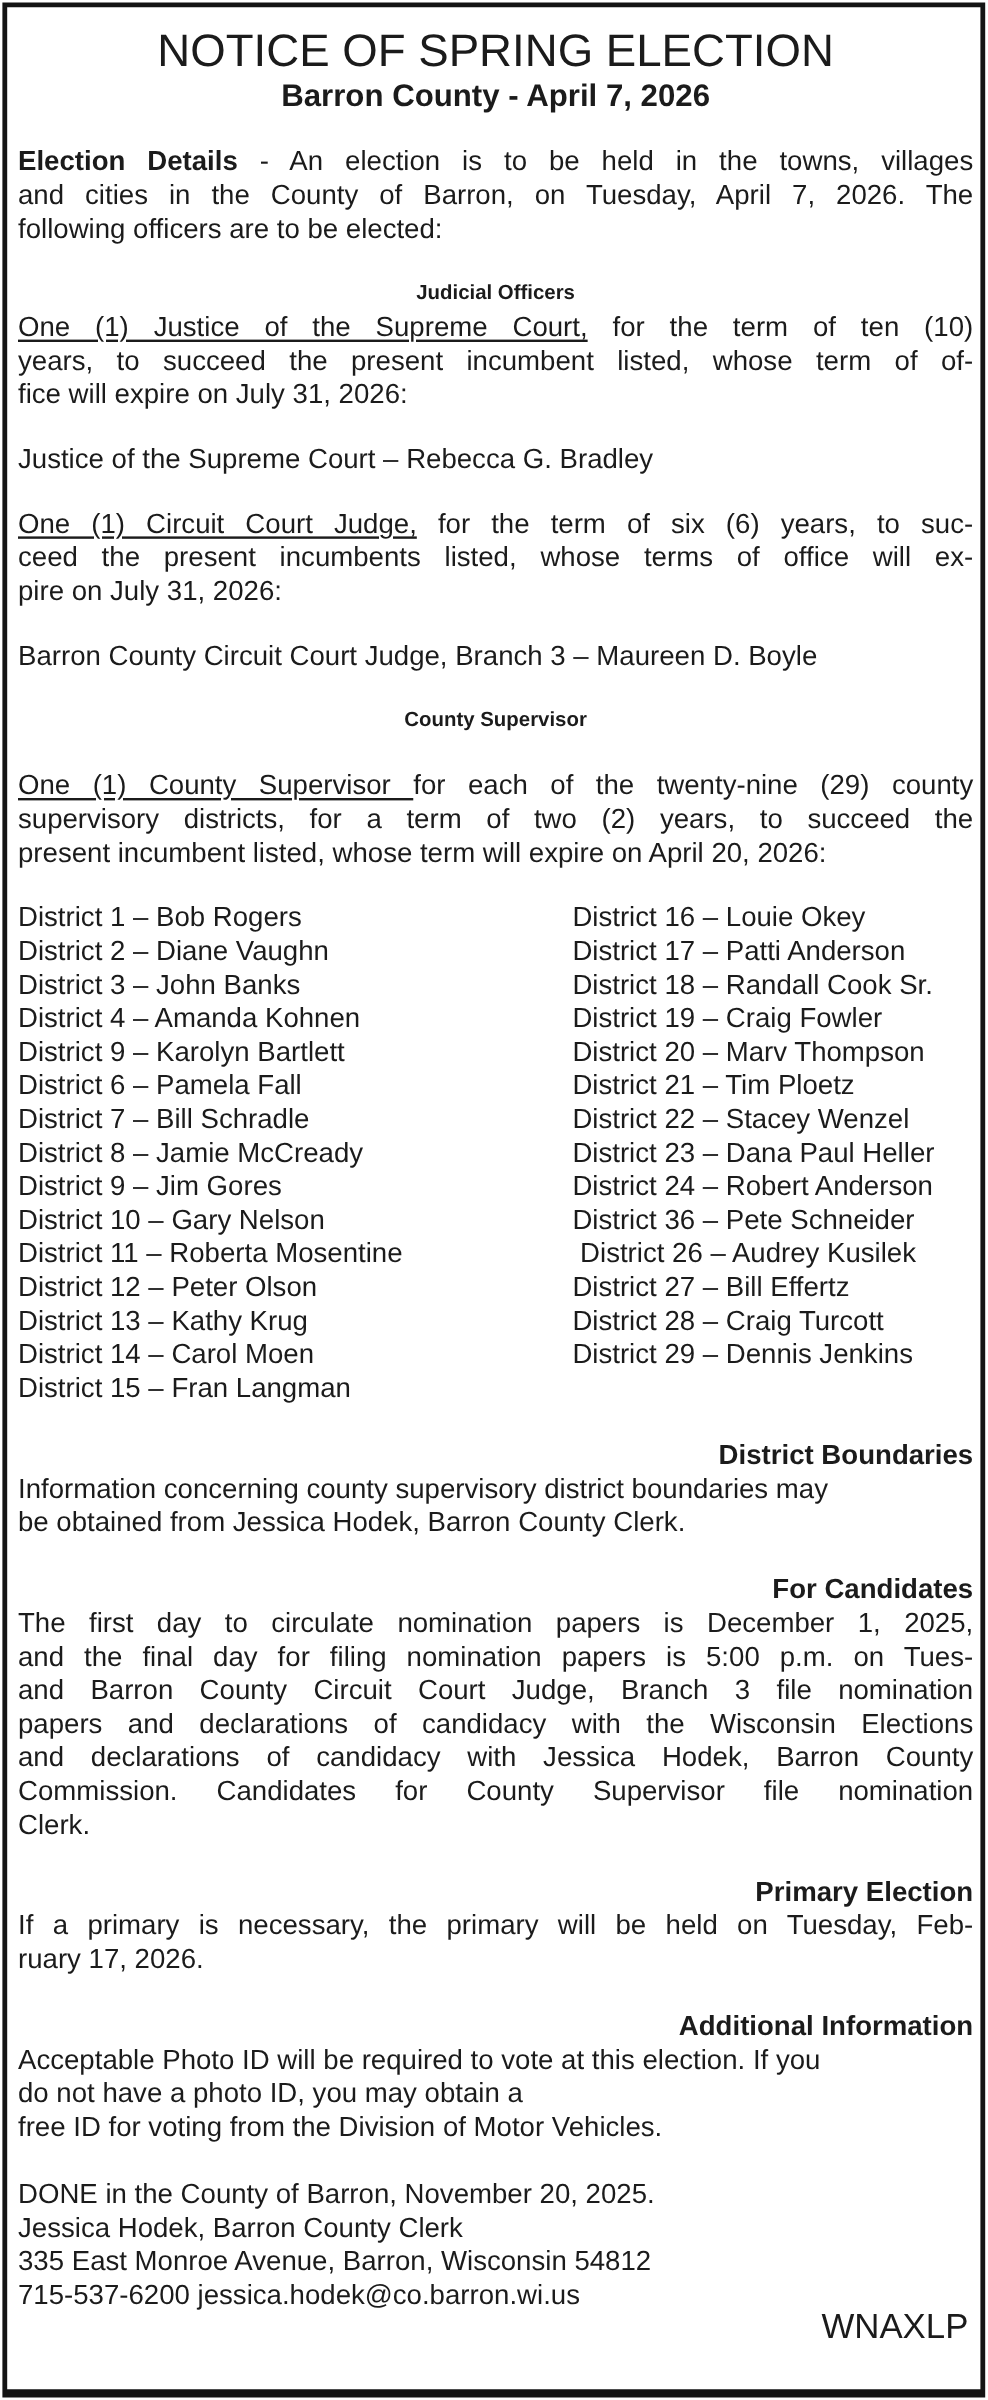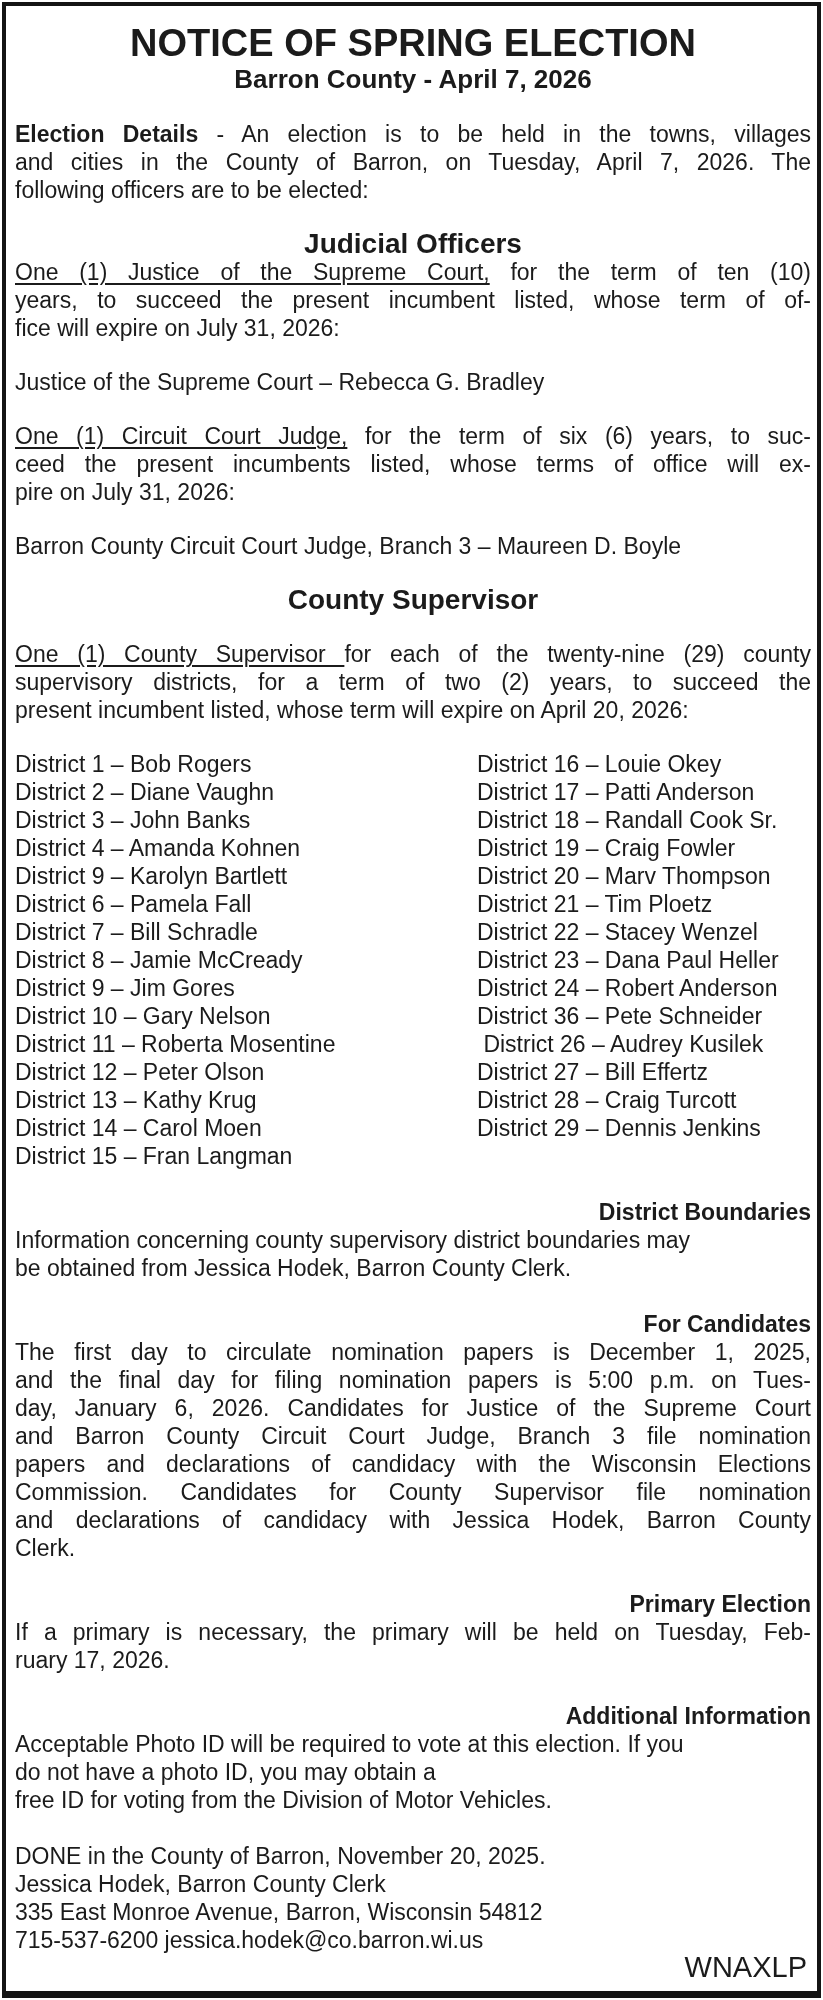--- a/index.html
+++ b/index.html
@@ -19,21 +19,21 @@
     border-bottom-width: 7px;
     padding: 10px 6px 6px 9px;
     box-sizing: border-box;
     overflow: hidden;
   }
   h1.title {
     margin: 6px 0 0 0;
     text-align: center;
     font-size: 38px;
     line-height: 42px;
-    font-weight: bold;
+    font-weight: normal;
     letter-spacing: 0px;
   }
   h2.subtitle {
     margin: 0;
     text-align: center;
     font-size: 26px;
     line-height: 30px;
     font-weight: bold;
   }
   .p, .line, .districts, .closing { font-size: 23px; line-height: 28px; }
@@ -41,21 +41,21 @@
   .p-just .pline { text-align: justify; text-align-last: justify; text-justify: inter-word; }
   .p-just .pline:last-child { text-align-last: left; }
   .p-left .pline { text-align: left; }
   .lead-underline { text-decoration: underline; text-underline-offset: 3px; text-decoration-thickness: 2px; }
   .lead-bold { font-weight: bold; }
   .block { margin-top: 26px; }
   .block-lg { margin-top: 28px; }
   h3.center-head {
     margin: 26px 0 0 0;
     text-align: center;
-    font-size: 28px;
+    font-size: 17px;
     line-height: 28px;
     font-weight: bold;
   }
   h4.side-head {
     margin: 28px 0 0 0;
     text-align: right;
     font-size: 23px;
     line-height: 28px;
     font-weight: bold;
   }
@@ -148,25 +148,24 @@
     <h4 class="side-head">District Boundaries</h4>
     <div class="p p-left">
         <div class="pline">Information concerning county supervisory district boundaries may</div>
         <div class="pline">be obtained from Jessica Hodek, Barron County Clerk.</div>
       </div>
 
     <h4 class="side-head">For Candidates</h4>
     <div class="p p-just">
         <div class="pline">The first day to circulate nomination papers is December 1, 2025,</div>
         <div class="pline">and the final day for filing nomination papers is 5:00 p.m. on Tues-</div>
-        <div class="pline">day, January 6, 2026. Candidates for Justice of the Supreme Court</div>
         <div class="pline">and Barron County Circuit Court Judge, Branch 3 file nomination</div>
         <div class="pline">papers and declarations of candidacy with the Wisconsin Elections</div>
+        <div class="pline">and declarations of candidacy with Jessica Hodek, Barron County</div>
         <div class="pline">Commission. Candidates for County Supervisor file nomination</div>
-        <div class="pline">and declarations of candidacy with Jessica Hodek, Barron County</div>
         <div class="pline">Clerk.</div>
       </div>
 
     <h4 class="side-head">Primary Election</h4>
     <div class="p p-just">
         <div class="pline">If a primary is necessary, the primary will be held on Tuesday, Feb-</div>
         <div class="pline">ruary 17, 2026.</div>
       </div>
 
     <h4 class="side-head">Additional Information</h4>

